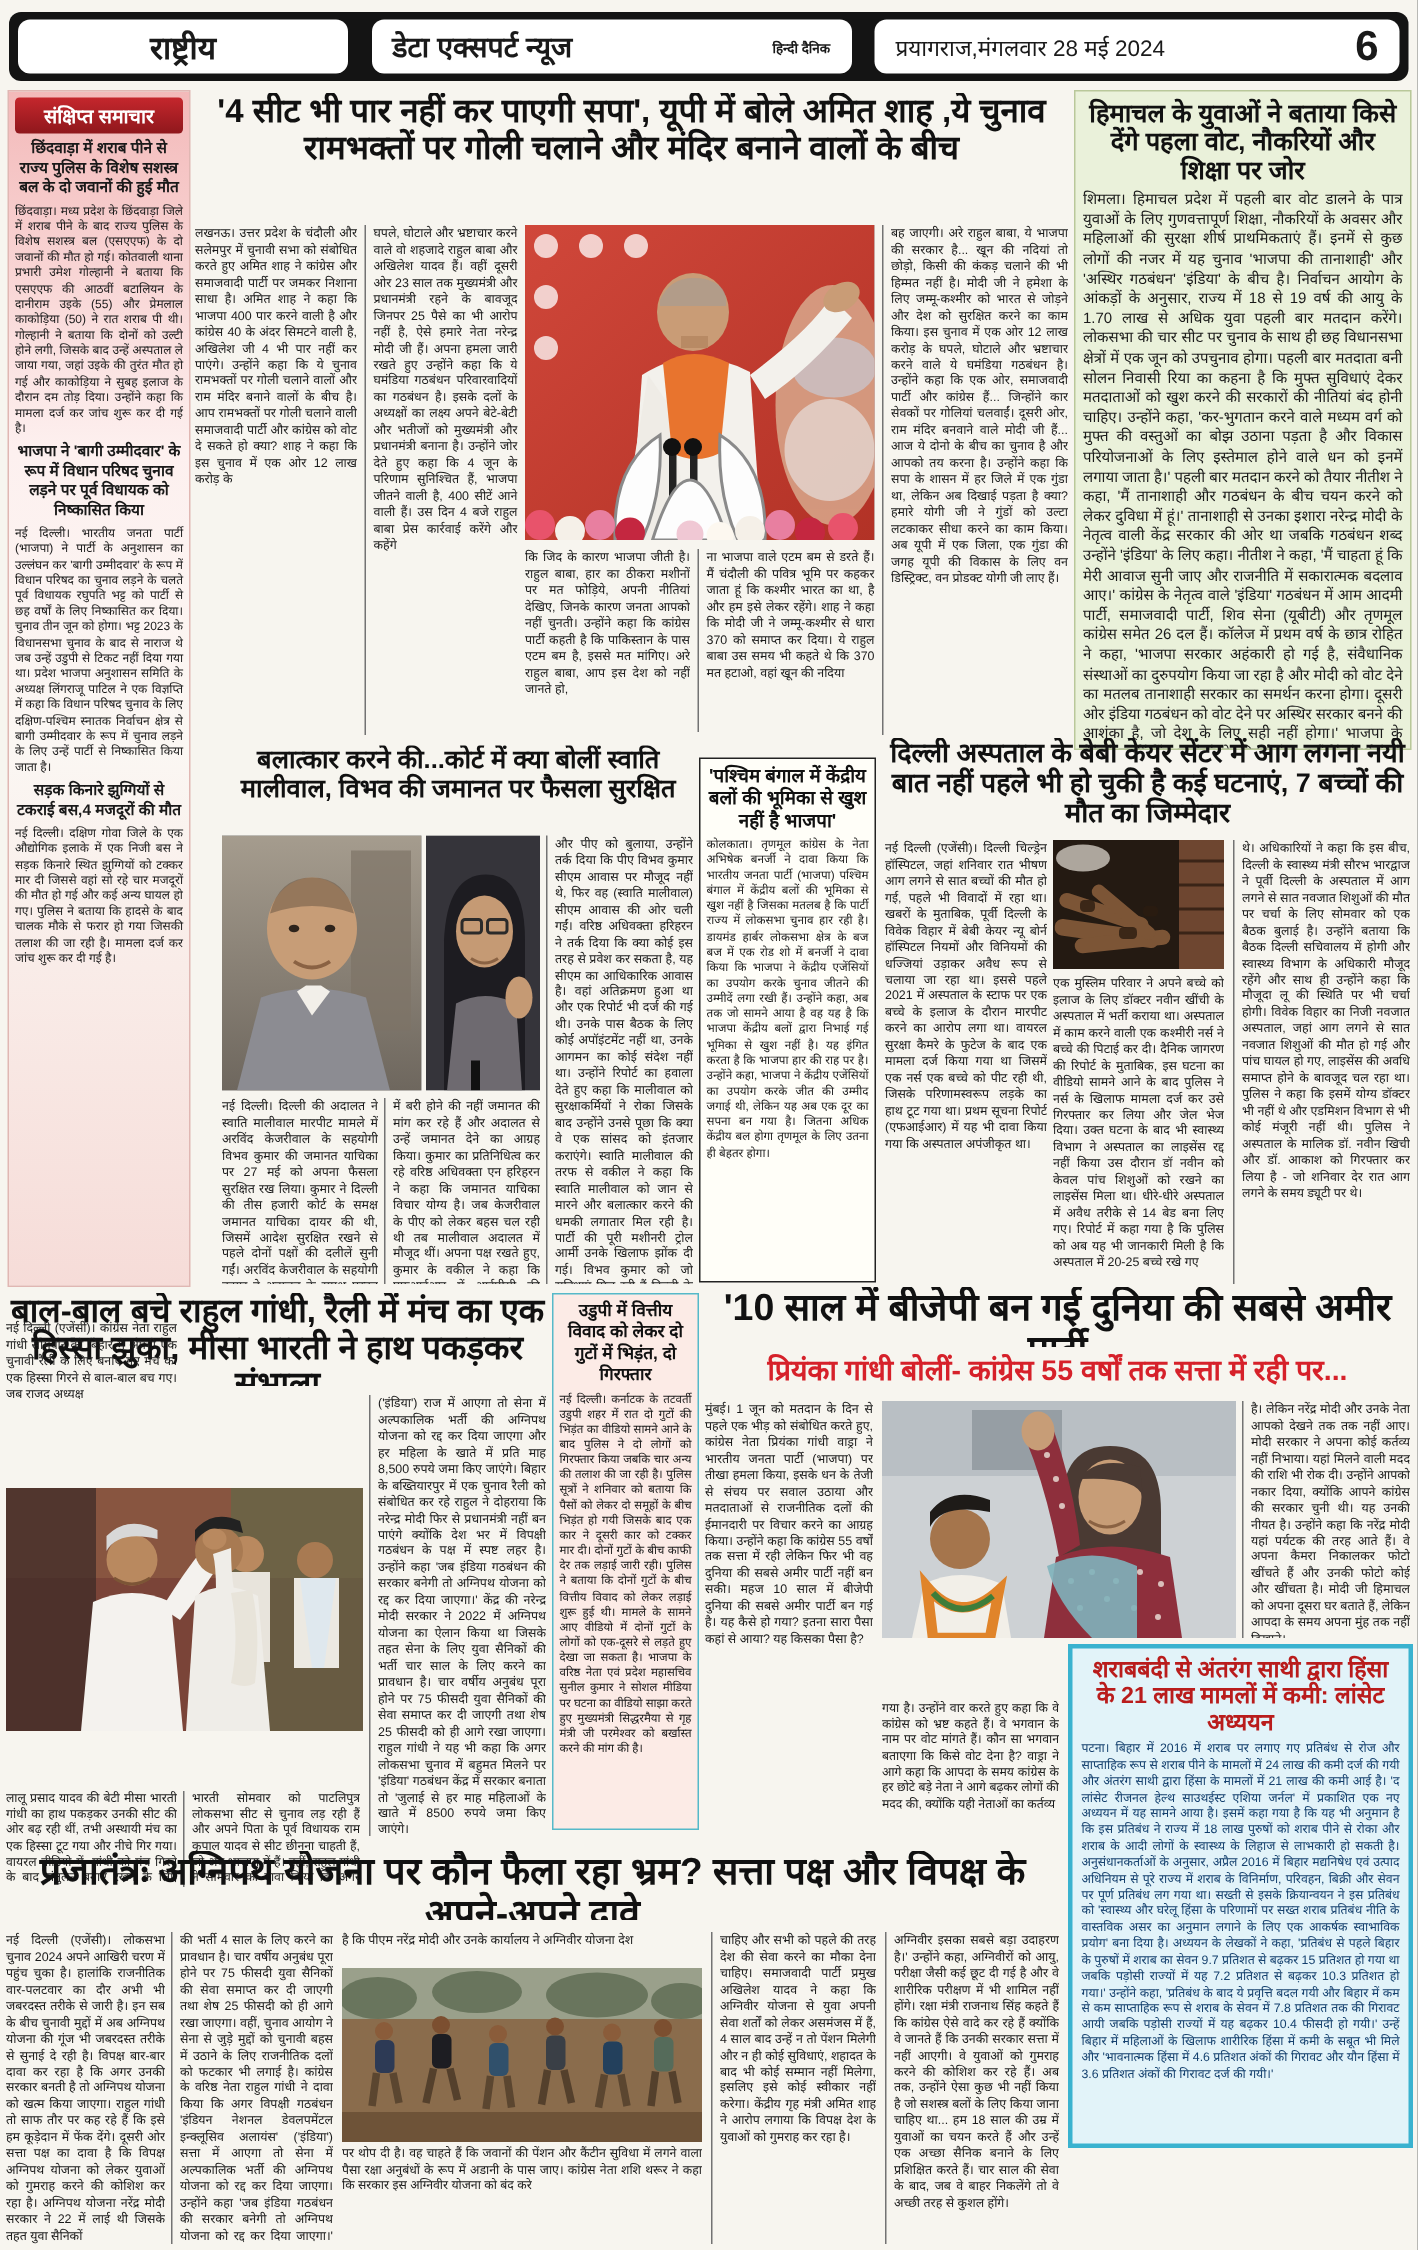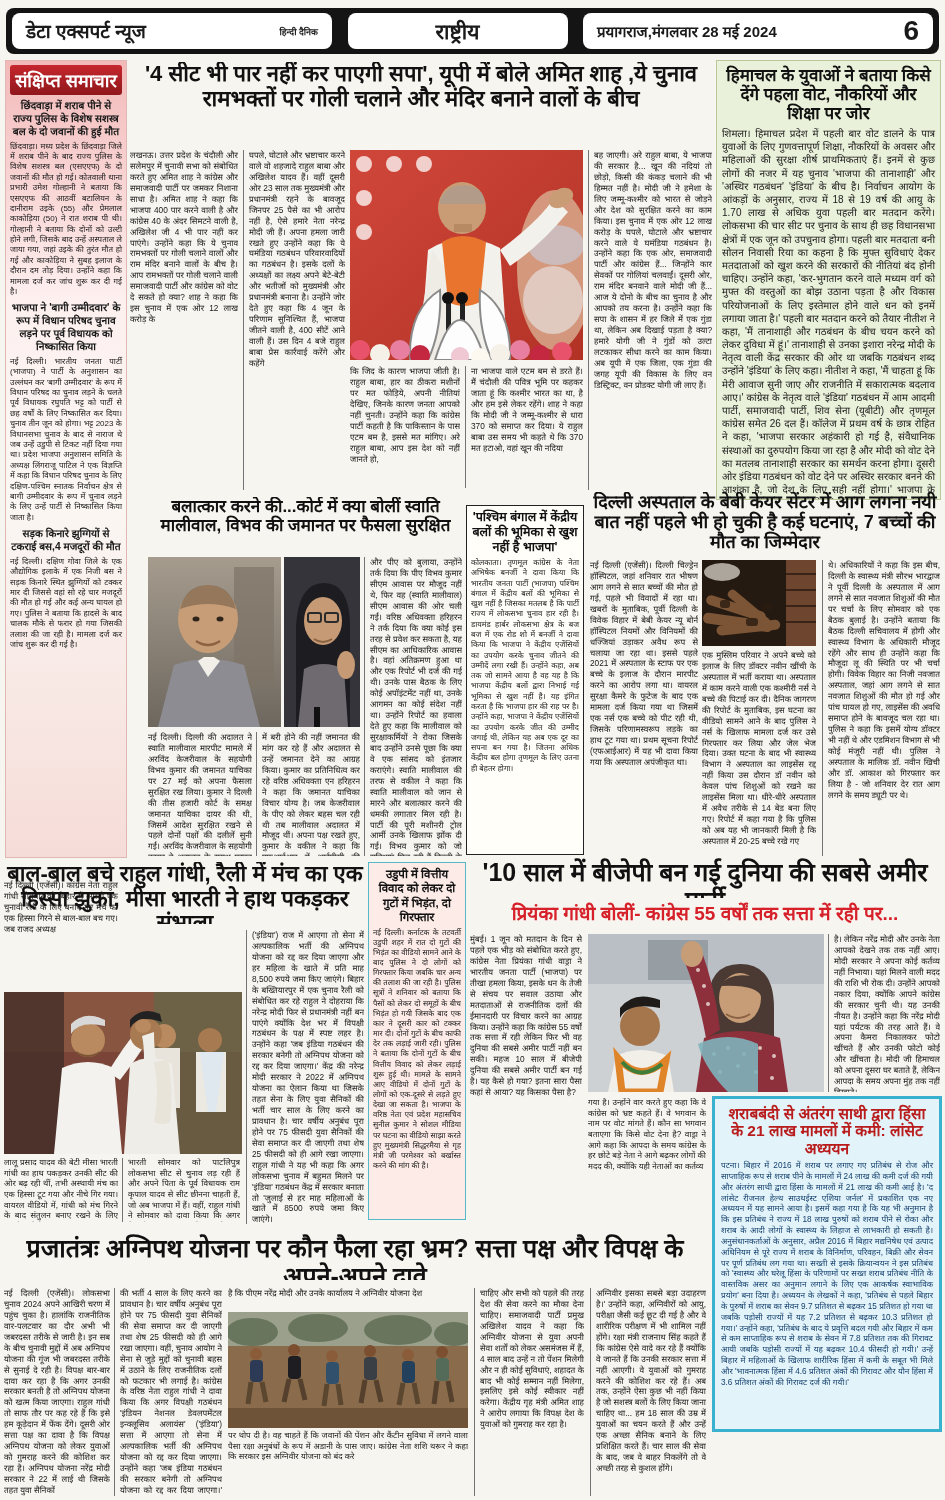--- a/index.html
+++ b/index.html
@@ -9,26 +9,26 @@
   
   .masthead{left:6px;top:8px;width:933px;height:46px;background:#141414;border-radius:8px;
             display:flex;align-items:center;justify-content:space-between;padding:0 6px;box-sizing:border-box;}
   .mh-box{background:#fff;border-radius:8px;height:36px;display:flex;align-items:center;padding:0 14px;box-sizing:border-box;}
   .mh-left{width:320px;justify-content:space-between;}
   .paper-name{font-weight:bold;font-size:19px;}
   .tagline{font-size:9px;font-weight:bold;margin-left:10px;}
   .mh-center{width:220px;justify-content:center;}
   .section-name{font-weight:bold;font-size:21px;}
   .mh-right{width:350px;justify-content:space-between;}
-  .dateline{font-weight:bold;font-size:15px;}
+  .dateline{font-weight:normal;font-size:15px;}
   .pageno{font-weight:bold;font-size:28px;margin-left:12px;}
   
   .briefs{left:5px;top:60px;width:122px;height:798px;background:linear-gradient(#f3b9b9,#fdf0ef 30%,#fbf7f3 55%,#f6dcd8 100%);
           border:1px solid #e0b7b3;padding:4px;box-sizing:border-box;}
-  .briefs-title{background:linear-gradient(#c5272d,#8f171c);color:#fff;font-weight:bold;font-size:18px;
+  .briefs-title{background:linear-gradient(#c5272d,#8f171c);color:#fff;font-weight:bold;font-size:13px;
                 text-align:center;padding:3px 2px;border-radius:3px;margin-bottom:4px;}
   .brief-head{font-weight:bold;font-size:10.3px;text-align:center;line-height:1.25;margin:5px 0 3px;}
   .brief-body{font-size:8px;line-height:1.3;text-align:justify;}
   
   .headline{font-weight:bold;color:#111;line-height:1.12;text-align:center;}
   .col{font-size:8.3px;line-height:1.32;text-align:justify;}
   .vr{border-left:1px solid #737373;padding-left:5px;box-sizing:border-box;}
   .photo{background:#999;}
   
   .himachal{left:716px;top:60px;width:225px;height:440px;background:#eaf1da;border:1px solid #b9c89a;
@@ -45,34 +45,34 @@
   .udupi{left:368px;top:862px;width:98px;height:358px;background:#fcebe6;border:1px solid #55b9c9;
          padding:4px;box-sizing:border-box;}
   .udupi .headline{font-size:11.5px;line-height:1.25;margin-bottom:3px;}
   .udupi .col{font-size:7.7px;}
   
   .lancet{left:712px;top:1096px;width:230px;height:336px;background:#e2f3f9;border:3px solid #3ab2cf;
           padding:6px;box-sizing:border-box;color:#14406e;}
   .lancet .headline{font-size:15.5px;color:#b91c1c;margin-bottom:4px;}
   .lancet .col{font-size:8.2px;color:#14406e;}
   .subhead-red{color:#d6212a;font-weight:bold;text-align:center;}
-  .capt{font-size:8.2px;line-height:1.3;text-align:justify;}
+  .capt{font-size:8.2px;line-height:1.3;text-align:justify;margin-top:36px;}
 </style>
 </head>
 <body>
 
 <div class="page">
 
   <header class="abs masthead">
+    <div class="mh-box mh-center">
+      <span class="section-name">राष्ट्रीय</span>
+    </div>
     <div class="mh-box mh-left">
       <span class="paper-name">डेटा एक्सपर्ट न्यूज</span>
       <span class="tagline">हिन्दी दैनिक</span>
-    </div>
-    <div class="mh-box mh-center">
-      <span class="section-name">राष्ट्रीय</span>
     </div>
     <div class="mh-box mh-right">
       <span class="dateline">प्रयागराज,मंगलवार 28 मई 2024</span>
       <span class="pageno">6</span>
     </div>
   </header>
 
   <aside class="abs briefs">
     <div class="briefs-title">संक्षिप्त समाचार</div>
     <div>

